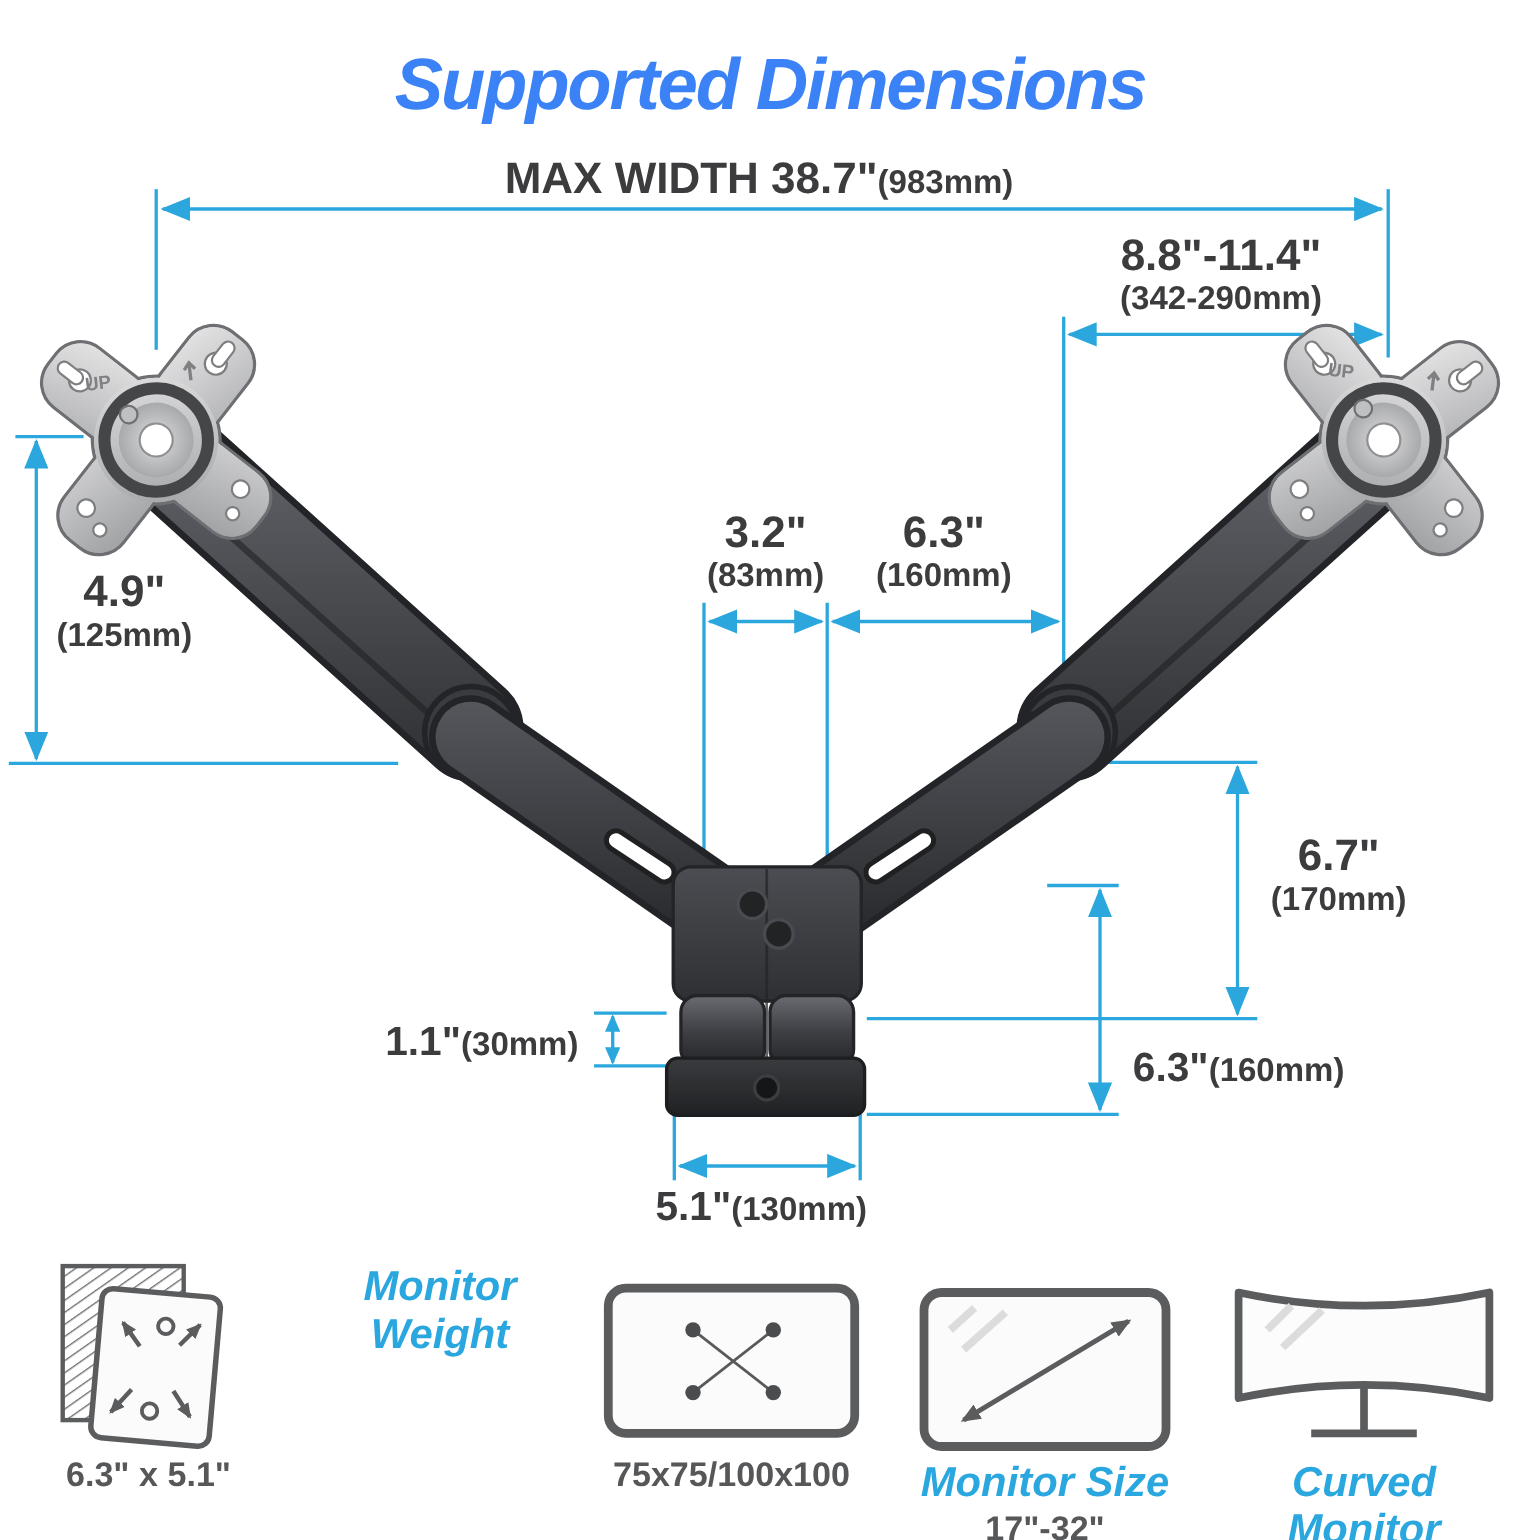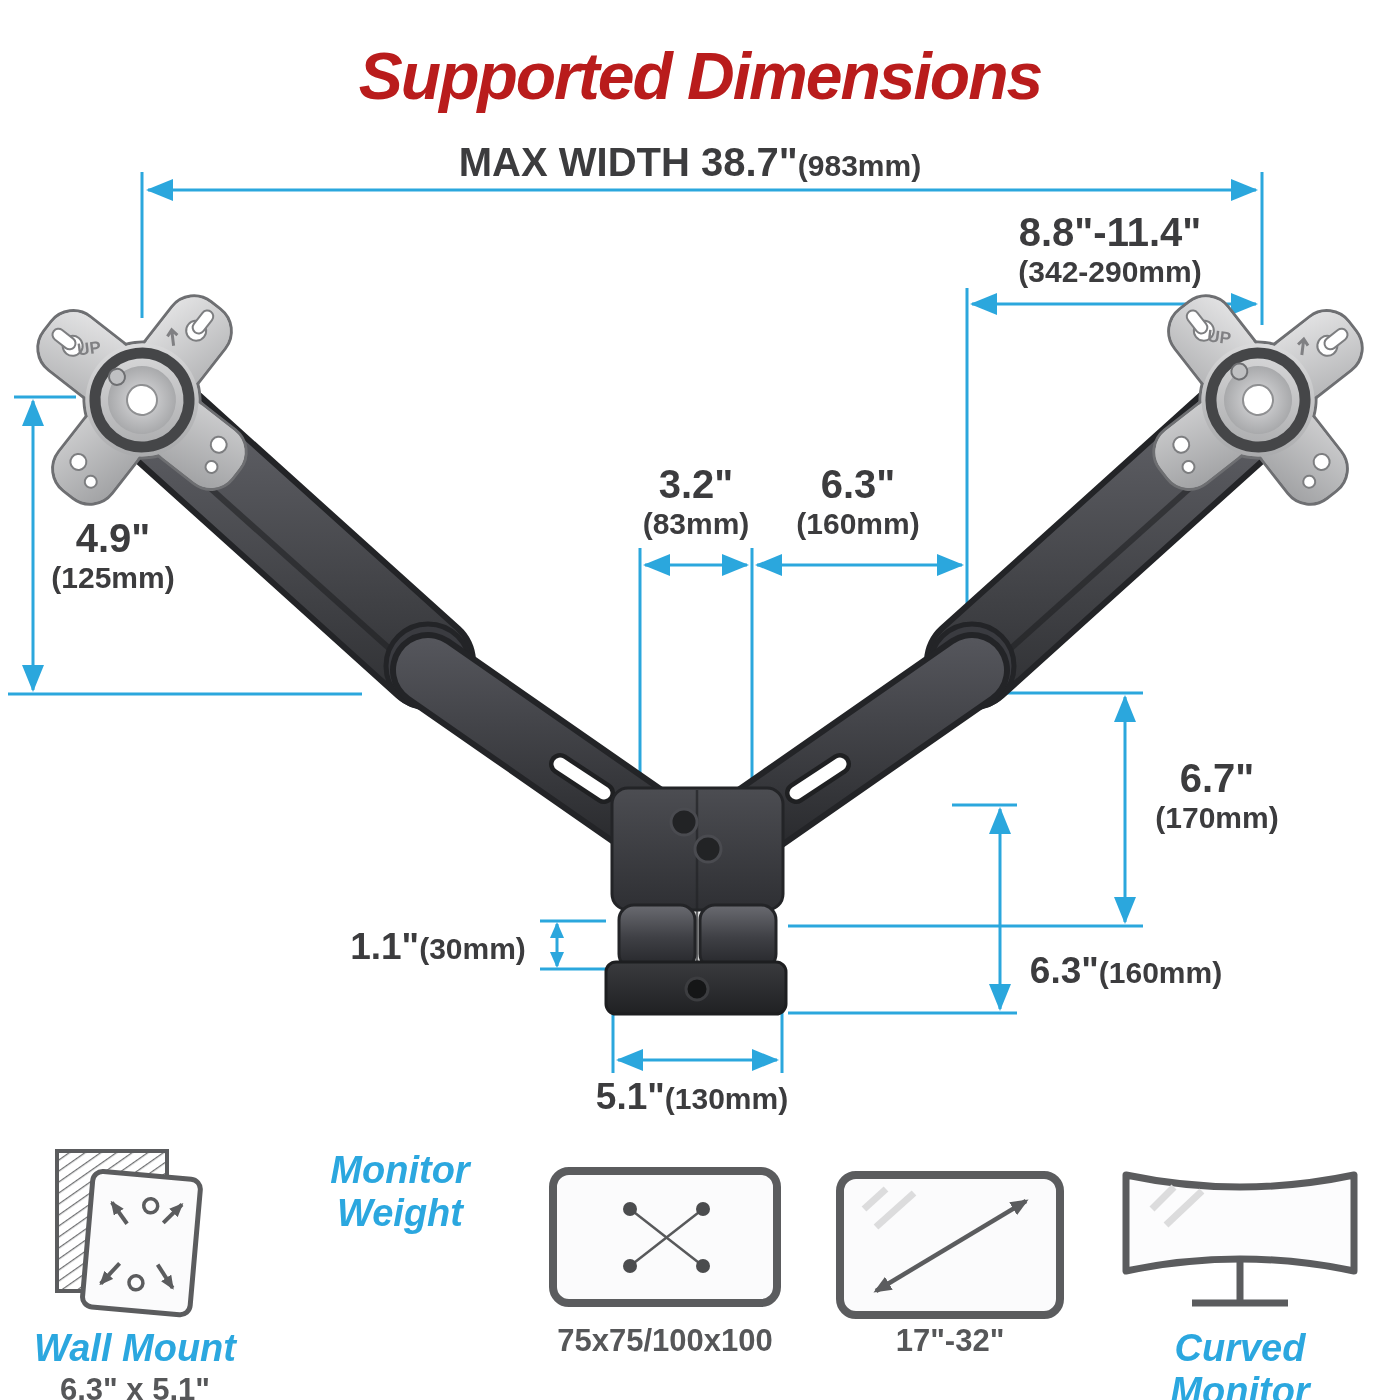--- a/index.html
+++ b/index.html
@@ -1,21 +1,21 @@
 <!DOCTYPE html>
 <html><head>
 <meta charset="utf-8">
 <style>
   html,body{margin:0;padding:0;background:#ffffff;}
   #stage{position:relative;width:1400px;height:1400px;background:#ffffff;overflow:hidden;
          font-family:"Liberation Sans","DejaVu Sans",sans-serif;}
   #art{position:absolute;left:0;top:0;}
   .txt{position:absolute;transform:translateX(-50%);text-align:center;color:#3c3c3e;
        font-weight:700;white-space:nowrap;line-height:1.12;}
-  .title{color:#b91c1c;font-size:66px;font-style:italic;font-weight:bold;letter-spacing:-2px;}
+  .title{color:#3b82f6;font-size:66px;font-style:italic;font-weight:bold;letter-spacing:-2px;}
   .in{font-size:40px;}
   .mm{font-size:30px;}
   .specs{position:absolute;top:1143px;left:0;width:1400px;height:257px;}
   .spec-col{position:absolute;text-align:center;}
   .spec-icon{height:178px;display:flex;align-items:flex-end;justify-content:center;}
   .spec-name{color:#2ba7df;font-size:38px;font-style:italic;font-weight:bold;margin-top:6px;}
   .spec-value{color:#565759;font-size:31px;font-weight:600;margin-top:2px;}
 </style>
 </head>
 <body>
@@ -259,21 +259,20 @@
             <rect x="52" y="32" width="108" height="136" rx="10" fill="#fbfbfc" stroke="#5b5c5e" stroke-width="5"></rect>
             <circle cx="112" cy="62" r="7" fill="none" stroke="#5b5c5e" stroke-width="3.5"></circle>
             <circle cx="104" cy="140" r="7" fill="none" stroke="#5b5c5e" stroke-width="3.5"></circle>
             <line x1="90" y1="82" x2="73" y2="62" stroke="#5b5c5e" stroke-width="4" marker-end="url(#gah)"></line>
             <line x1="126" y1="78" x2="143" y2="58" stroke="#5b5c5e" stroke-width="4" marker-end="url(#gah)"></line>
             <line x1="86" y1="122" x2="69" y2="144" stroke="#5b5c5e" stroke-width="4" marker-end="url(#gah)"></line>
             <line x1="124" y1="120" x2="141" y2="142" stroke="#5b5c5e" stroke-width="4" marker-end="url(#gah)"></line>
           </g>
         </svg>
       </div>
-      <div class="spec-name">Wall Mount</div>
       <div class="spec-value">6.3" x 5.1"</div>
     </div>
 
     <div class="spec-col" style="left:280px;width:240px;">
       <div class="spec-name">Monitor Weight</div>
 
     </div>
 
     <div class="spec-col" style="left:545px;width:240px;">
       <div class="spec-icon">
@@ -297,20 +296,21 @@
             <marker id="gah2" markerUnits="userSpaceOnUse" markerWidth="18" markerHeight="15" refX="15" refY="7.5" orient="auto-start-reverse">
               <path d="M0,0 L18,7.5 L0,15 Z" fill="#5b5c5e"></path>
             </marker>
           </defs>
           <rect x="6" y="6" width="220" height="140" rx="16" fill="#fbfbfc" stroke="#5b5c5e" stroke-width="8"></rect>
           <line x1="30" y1="40" x2="52" y2="20" stroke="#dcdcdd" stroke-width="7"></line>
           <line x1="42" y1="58" x2="80" y2="24" stroke="#dcdcdd" stroke-width="7"></line>
           <line x1="42" y1="122" x2="192" y2="32" stroke="#5b5c5e" stroke-width="4.5" marker-start="url(#gah2)" marker-end="url(#gah2)"></line>
         </svg>
       </div>
+      <div class="spec-name">Monitor Size</div>
       <div class="spec-value">17"-32"</div>
     </div>
 
     <div class="spec-col" style="left:1110px;width:260px;">
       <div class="spec-icon">
         <svg width="252" height="160" viewBox="0 0 252 160">
           <path d="M12,14 Q126,38 240,14 L240,110 Q126,86 12,110 Z" fill="#fcfcfd" stroke="#5b5c5e" stroke-width="7" stroke-linejoin="round"></path>
           <line x1="38" y1="48" x2="60" y2="26" stroke="#dcdcdd" stroke-width="7"></line>
           <line x1="52" y1="64" x2="88" y2="30" stroke="#dcdcdd" stroke-width="7"></line>
           <line x1="126" y1="100" x2="126" y2="140" stroke="#5b5c5e" stroke-width="7"></line>

